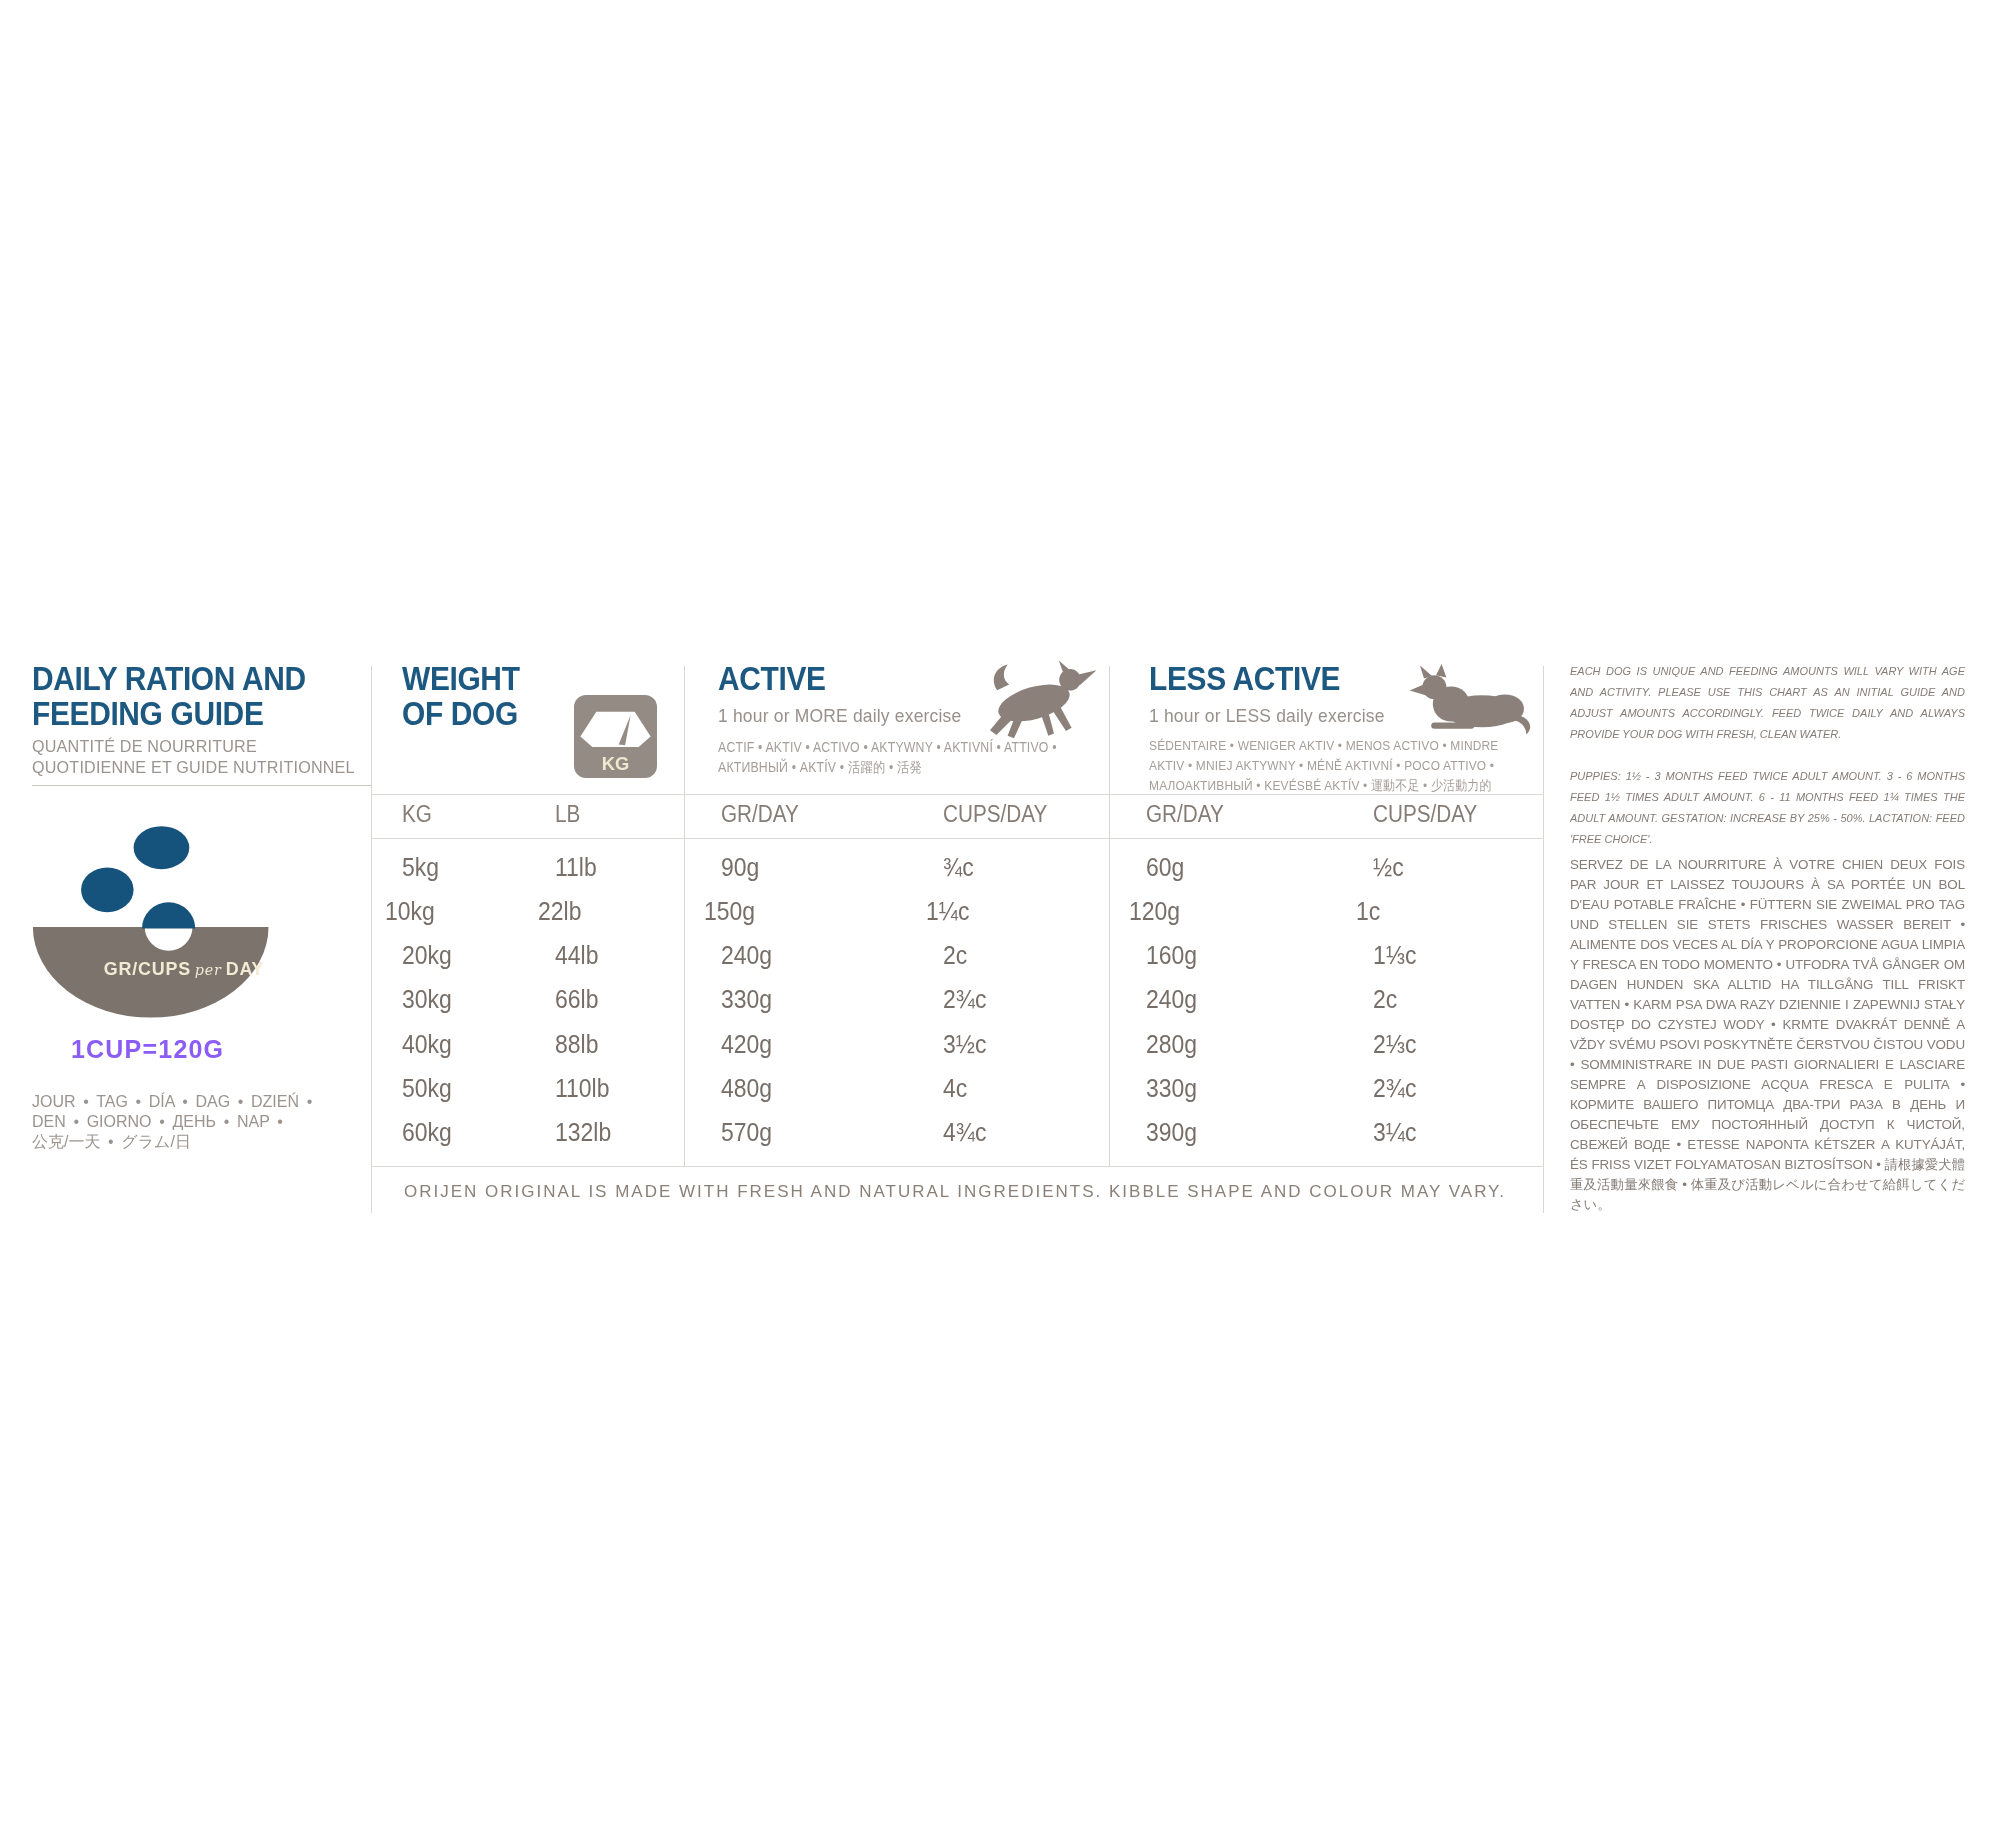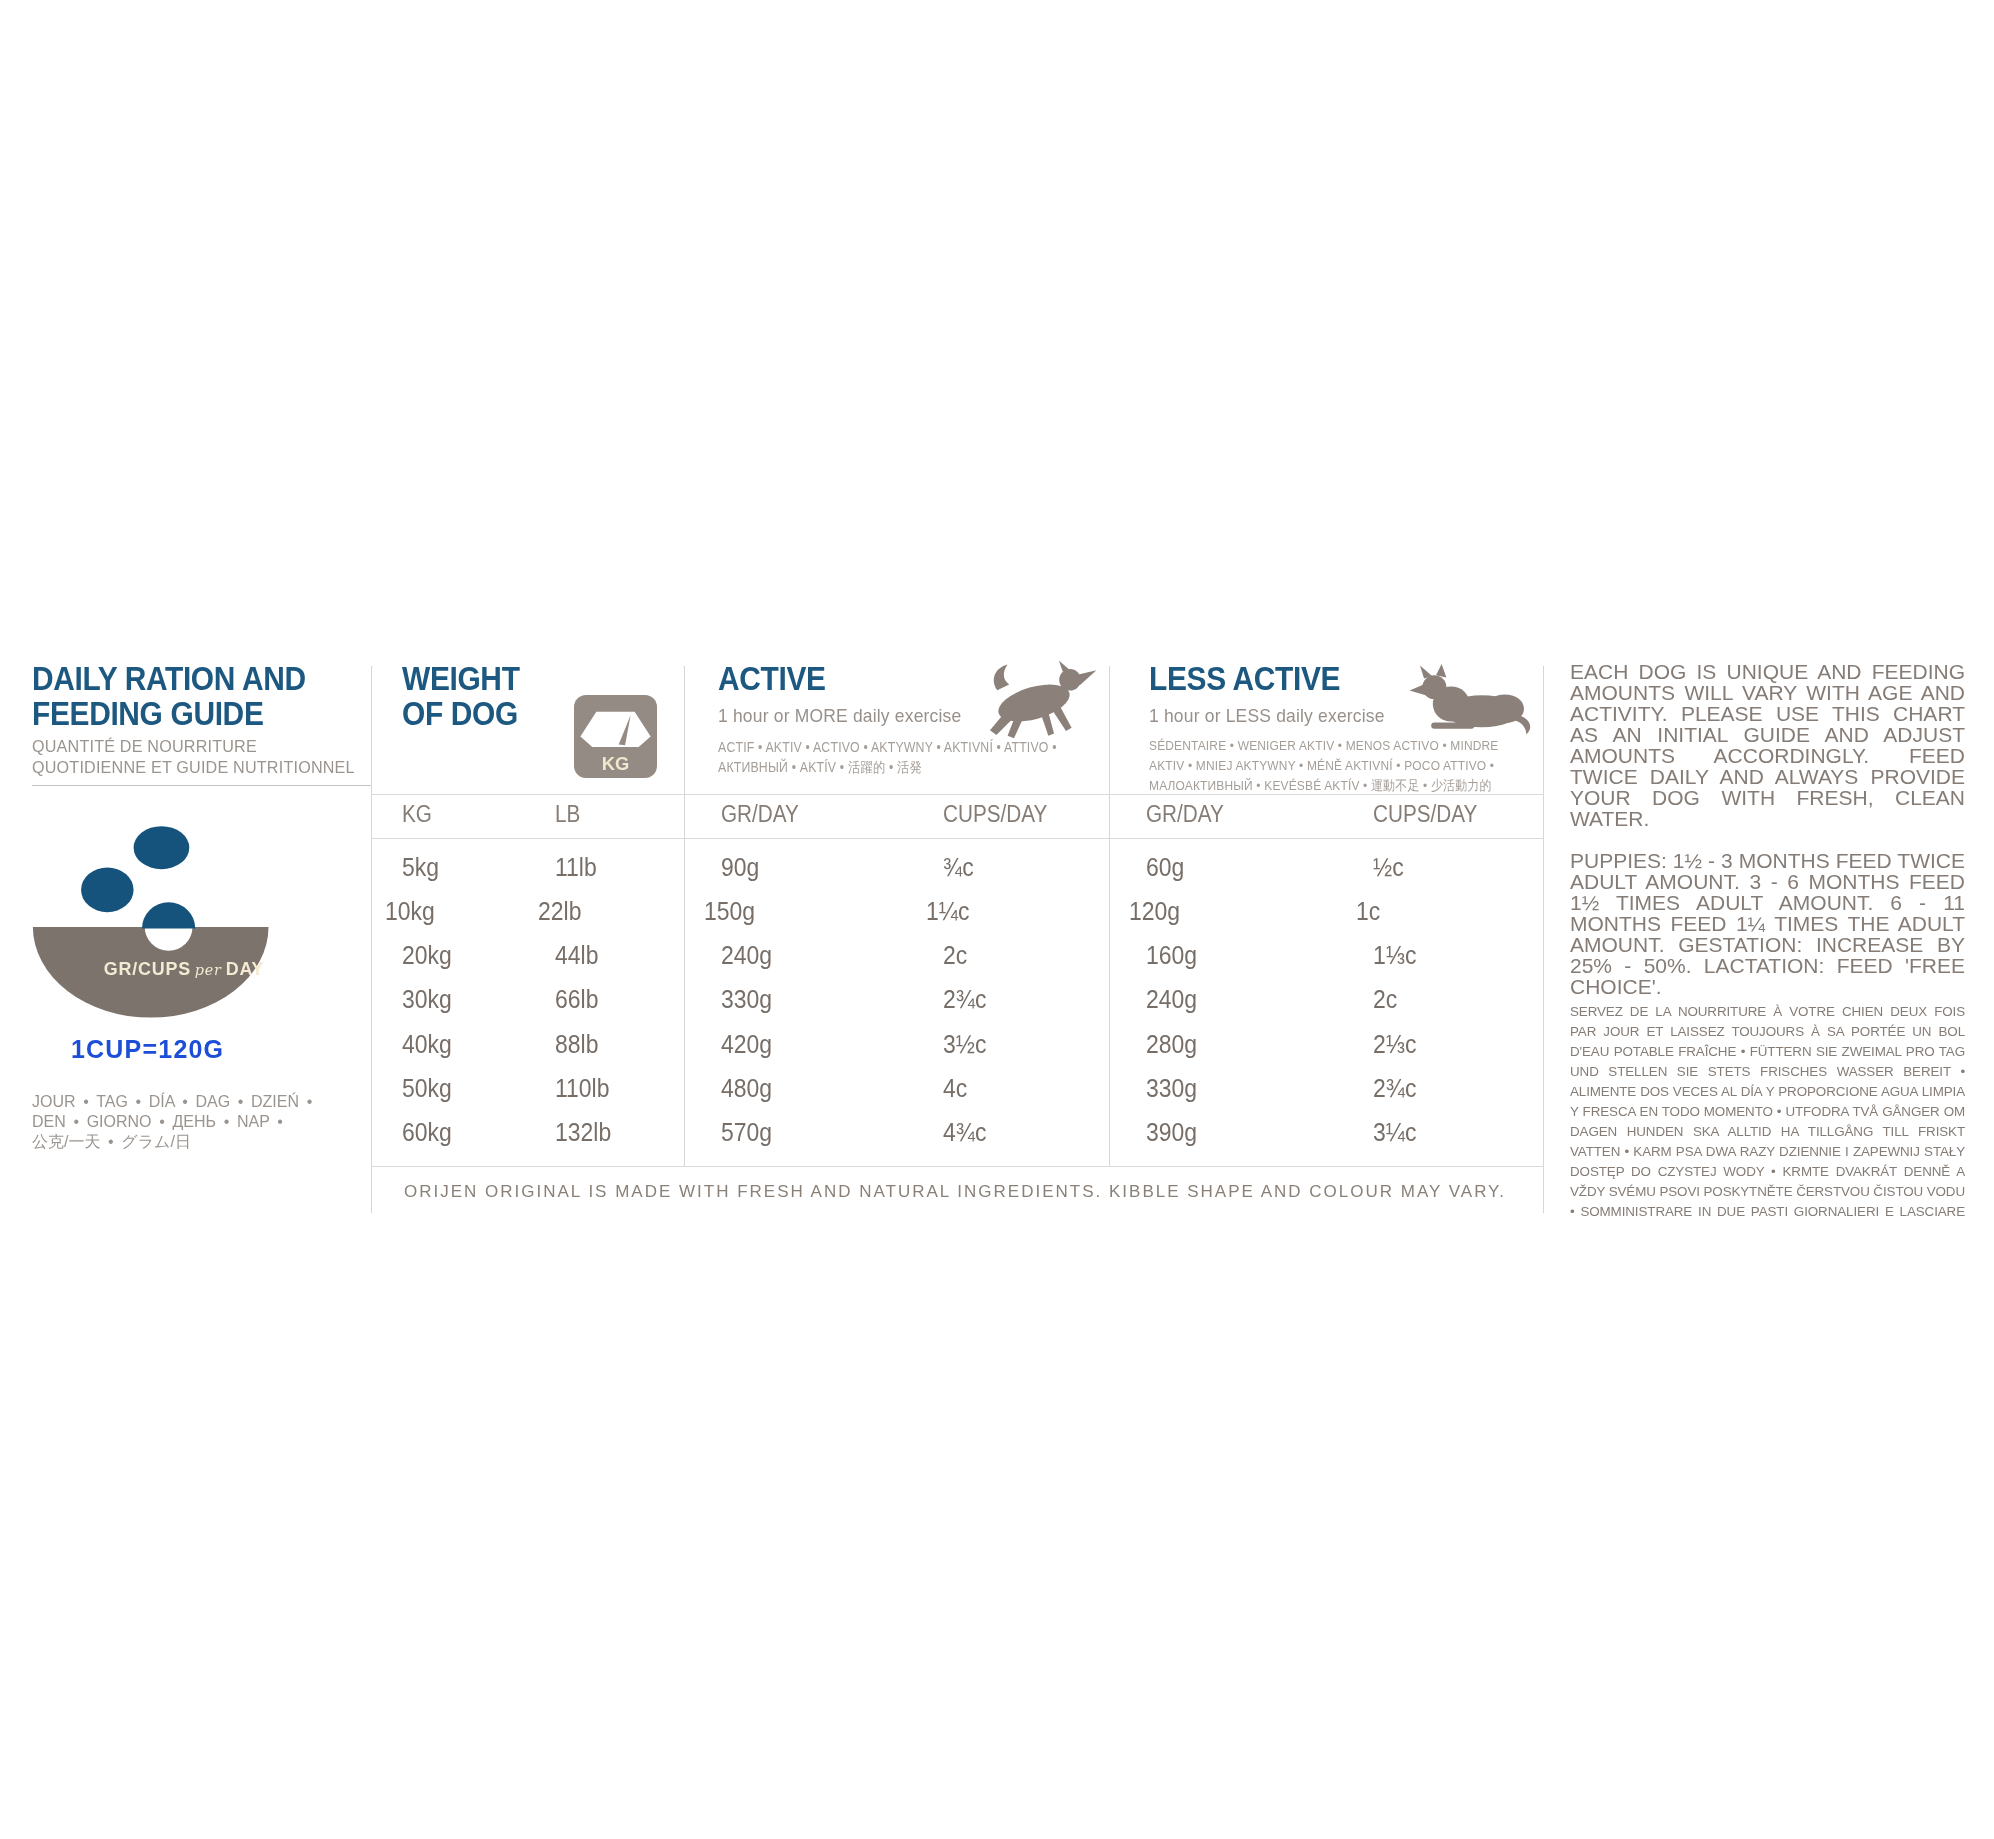--- a/index.html
+++ b/index.html
@@ -25,25 +25,25 @@
   
   .hcell{position:absolute;top:0;line-height:34px;font-size:23px;color:#857c75;
          transform:scaleX(0.9);transform-origin:0 50%;white-space:nowrap;}
   .cell{position:absolute;top:0;line-height:37px;font-size:25.5px;color:#776e68;
         transform:scaleX(0.9);transform-origin:0 50%;white-space:nowrap;}
 
   .footer-note{font-size:17px;color:#8a8078;letter-spacing:2px;white-space:nowrap;margin-left:31px;}
 
   .rp{width:395px;color:#857c76;text-align:justify;}
   .rp p{margin:0;}
-  .rp .en{font-size:21px;line-height:21px;}
+  .rp .en{font-size:11px;line-height:21px;font-style:italic;}
   .rp .trans{font-size:13.4px;line-height:20px;margin-top:4.8px;letter-spacing:-0.1px;}
   .rp .p2{margin-top:21px;}
 
-  .cupline{font-size:25px;font-weight:bold;color:#1d4ed8;letter-spacing:1.2px;white-space:nowrap;}
+  .cupline{font-size:25px;font-weight:bold;color:#8b5cf6;letter-spacing:1.2px;white-space:nowrap;}
   .dayl{font-size:16px;line-height:20px;color:#9b948e;word-spacing:3.2px;white-space:nowrap;}
 </style>
 </head>
 <body>
 
 <div class="abs" style="left:32px;top:661px;">
   <div class="h-blue cond">
     <div>DAILY RATION AND</div>
     <div>FEEDING GUIDE</div>
   </div>

